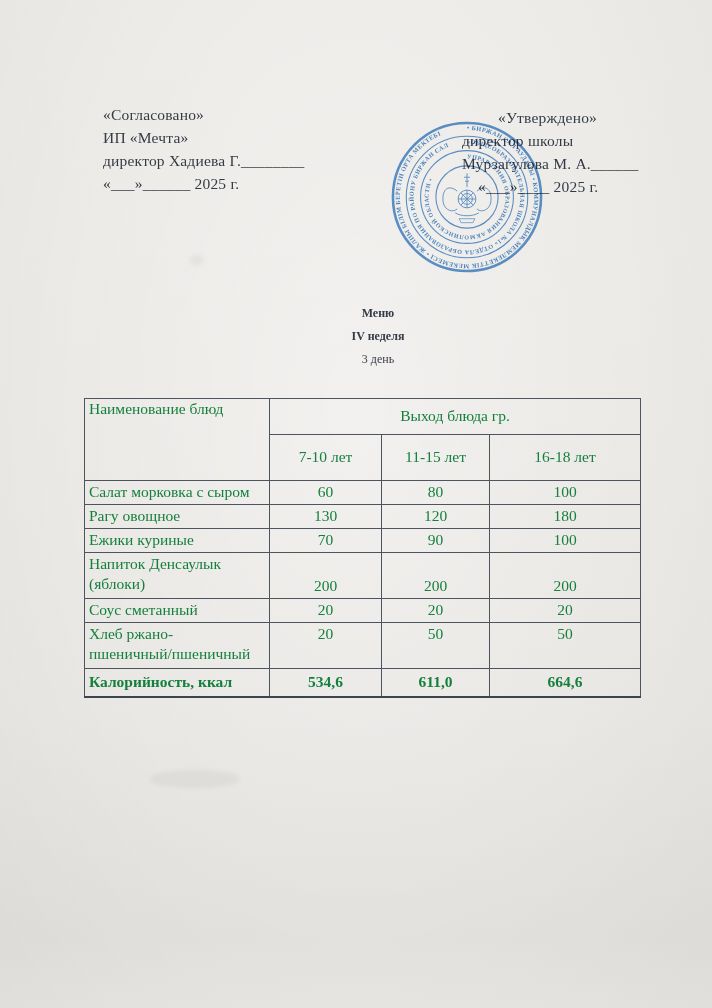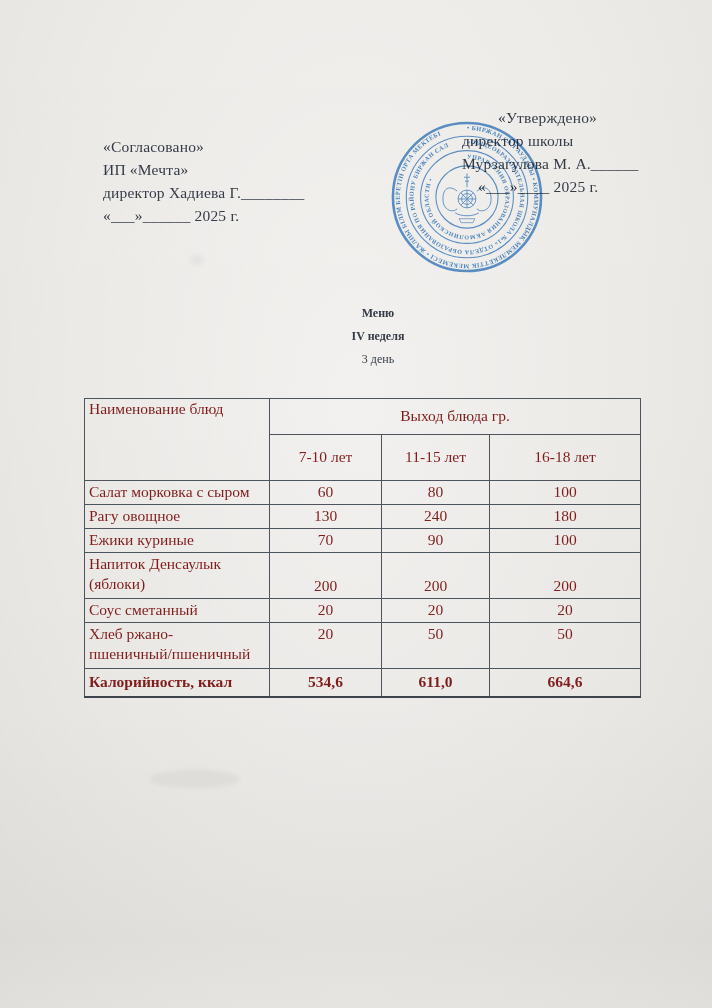--- a/index.html
+++ b/index.html
@@ -5,33 +5,33 @@
   html,body{margin:0;padding:0;}
   body{
     width:712px;height:1008px;position:relative;overflow:hidden;
     font-family:"Liberation Serif","DejaVu Serif",serif;
     background:linear-gradient(180deg,#eeece9 0%,#eae8e5 70%,#e4e2df 93%,#e9e7e4 100%);
     color:#343b46;
   }
   .vignette{position:absolute;inset:0;pointer-events:none;
     background:radial-gradient(ellipse at 50% 40%, rgba(255,255,255,.35) 0%, rgba(0,0,0,0) 55%, rgba(0,0,0,.035) 100%);}
   .block{position:absolute;font-size:15.5px;line-height:23px;white-space:nowrap;}
-  #approval-left{left:103px;top:103px;margin-top:32px;}
+  #approval-left{left:103px;top:103px;}
   #approval-right{left:462px;top:106px;}
   #approval-right .ln-indent{padding-left:16px;}
   .letterline{letter-spacing:.2px;}
   #stamp{position:absolute;left:388px;top:118px;width:158px;height:158px;
     mix-blend-mode:multiply;opacity:.92;}
   #title-block{position:absolute;left:80px;top:302px;width:596px;text-align:center;
     font-size:12px;line-height:23px;}
   .bold{font-weight:bold;}
   table#menu{
     position:absolute;left:84px;top:398px;width:556px;
     border-collapse:collapse;table-layout:fixed;
-    font-size:15.5px;color:#7f1d1d;
+    font-size:15.5px;color:#15803d;
   }
   table#menu td,table#menu th{
     border:1px solid #4e545e;padding:1px 4px 2px 4px;
     font-weight:normal;overflow:hidden;
   }
   table#menu{border:1.5px solid #434a55;}
   col.c-name{width:185px;}
   col.c-a1{width:112px;}
   col.c-a2{width:108px;}
   col.c-a3{width:151px;}
@@ -134,21 +134,21 @@
   <tbody id="menu-body">
       <tr class="r-single">
         <td class="dish">Салат морковка с сыром</td>
         <td class="num">60</td>
         <td class="num">80</td>
         <td class="num">100</td>
       </tr>
       <tr class="r-single">
         <td class="dish">Рагу овощное</td>
         <td class="num">130</td>
-        <td class="num">240</td>
+        <td class="num">120</td>
         <td class="num">180</td>
       </tr>
       <tr class="r-single">
         <td class="dish">Ежики куриные</td>
         <td class="num">70</td>
         <td class="num">90</td>
         <td class="num">100</td>
       </tr>
       <tr class="r-double vb">
         <td class="dish">Напиток Денсаулык

